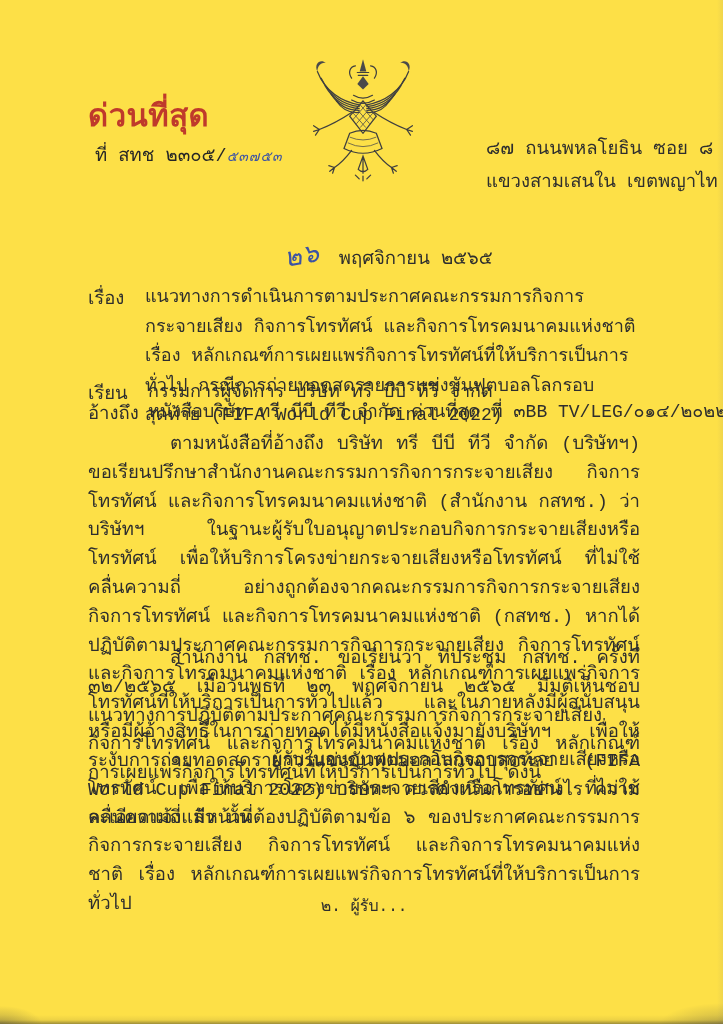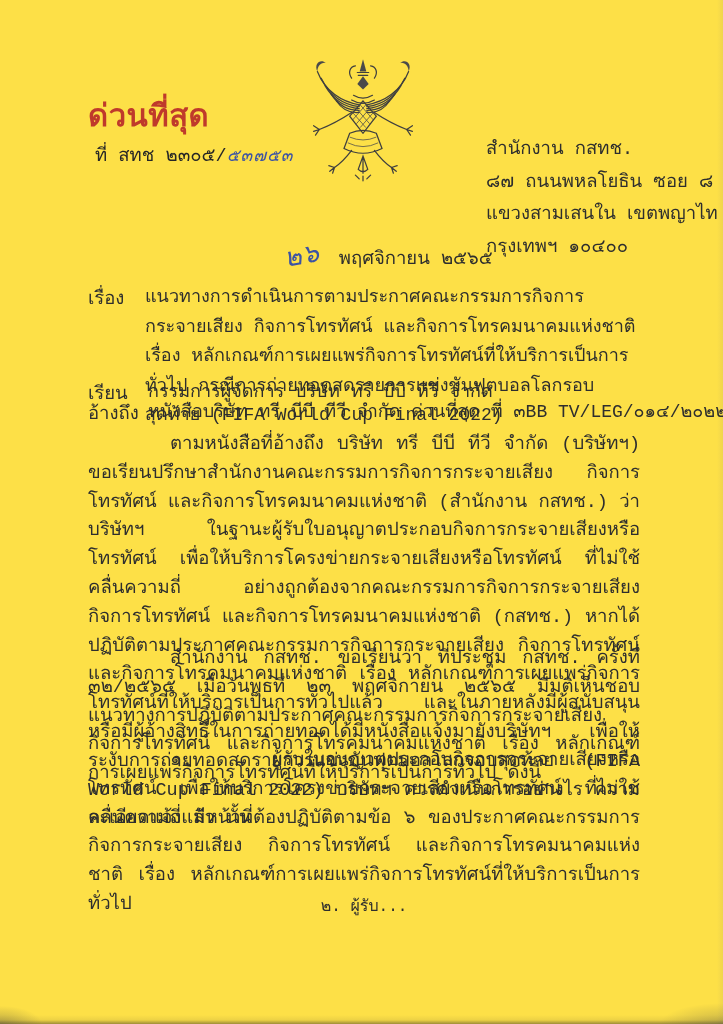--- a/index.html
+++ b/index.html
@@ -25,21 +25,21 @@
     position:absolute; left:88px; top:90px;
     font-size:31px; font-weight:bold; color:#bf3a2b; letter-spacing:.5px;
   }
   .doc-no {
     position:absolute; left:95px; top:140px;
     font-size:18.5px; color:#262626; white-space:nowrap;
   }
   .handwriting {
     color:#3c53a4;
     font-style:italic;
-    font-size:17px;
+    font-size:14px;
     letter-spacing:1px;
   }
   .garuda { position:absolute; left:306px; top:54px; width:114px; height:132px; }
   .garuda svg { width:100%; height:100%; }
   .office {
     position:absolute; left:486px; top:134px;
     font-size:18.5px; line-height:32.5px; white-space:nowrap;
   }
   .date-line {
     position:absolute; left:284px; top:234px;
@@ -124,24 +124,22 @@
 
       <path class="g-line" d="M60,104 L55,118 Q60,123 65,118 Z M60,104 L60,122"></path>
 
       <path class="g-line" d="M48,98 C42,106 36,112 30,116 M72,98 C78,106 84,112 90,116"></path>
       <path class="g-line" d="M30,116 L24,114 M30,116 L25,120 M30,116 L28,122 M90,116 L96,114 M90,116 L95,120 M90,116 L92,122"></path>
       <path class="g-line" d="M52,124 L56,128 M60,125 L60,130 M68,124 L64,128"></path>
     </svg>
   </div>
 
   <div class="office">
-    <div>สำนักงาน กสทช.</div>
     <div>๘๗ ถนนพหลโยธิน ซอย ๘</div>
     <div>แขวงสามเสนใน เขตพญาไท</div>
-    <div>กรุงเทพฯ ๑๐๔๐๐</div>
   </div>
 
   <div class="date-line">
     <span class="handwriting date-day">๒๖</span>
     <span>พฤศจิกายน ๒๕๖๕</span>
   </div>
 
   <div class="meta-row row-subject">
     <span class="meta-label">เรื่อง</span>
     <div class="meta-text">แนวทางการดำเนินการตามประกาศคณะกรรมการกิจการกระจายเสียง กิจการโทรทัศน์ และกิจการโทรคมนาคมแห่งชาติ เรื่อง หลักเกณฑ์การเผยแพร่กิจการโทรทัศน์ที่ให้บริการเป็นการทั่วไป กรณีการถ่ายทอดสดรายการแข่งขันฟุตบอลโลกรอบสุดท้าย (FIFA World Cup Final 2022)</div>

